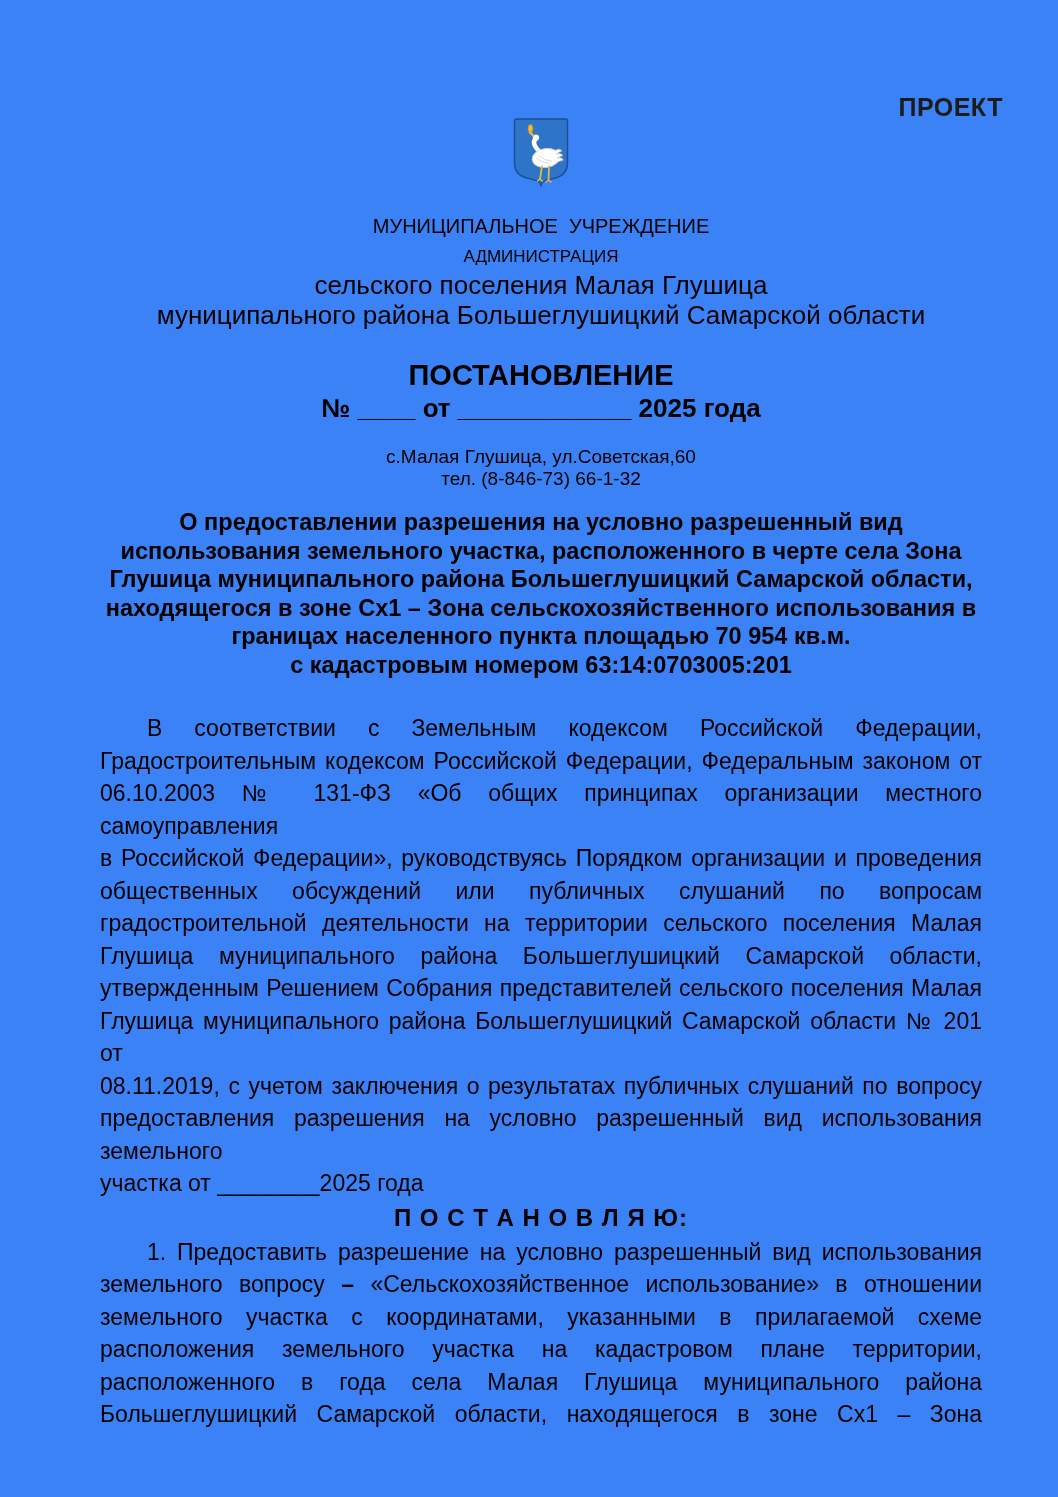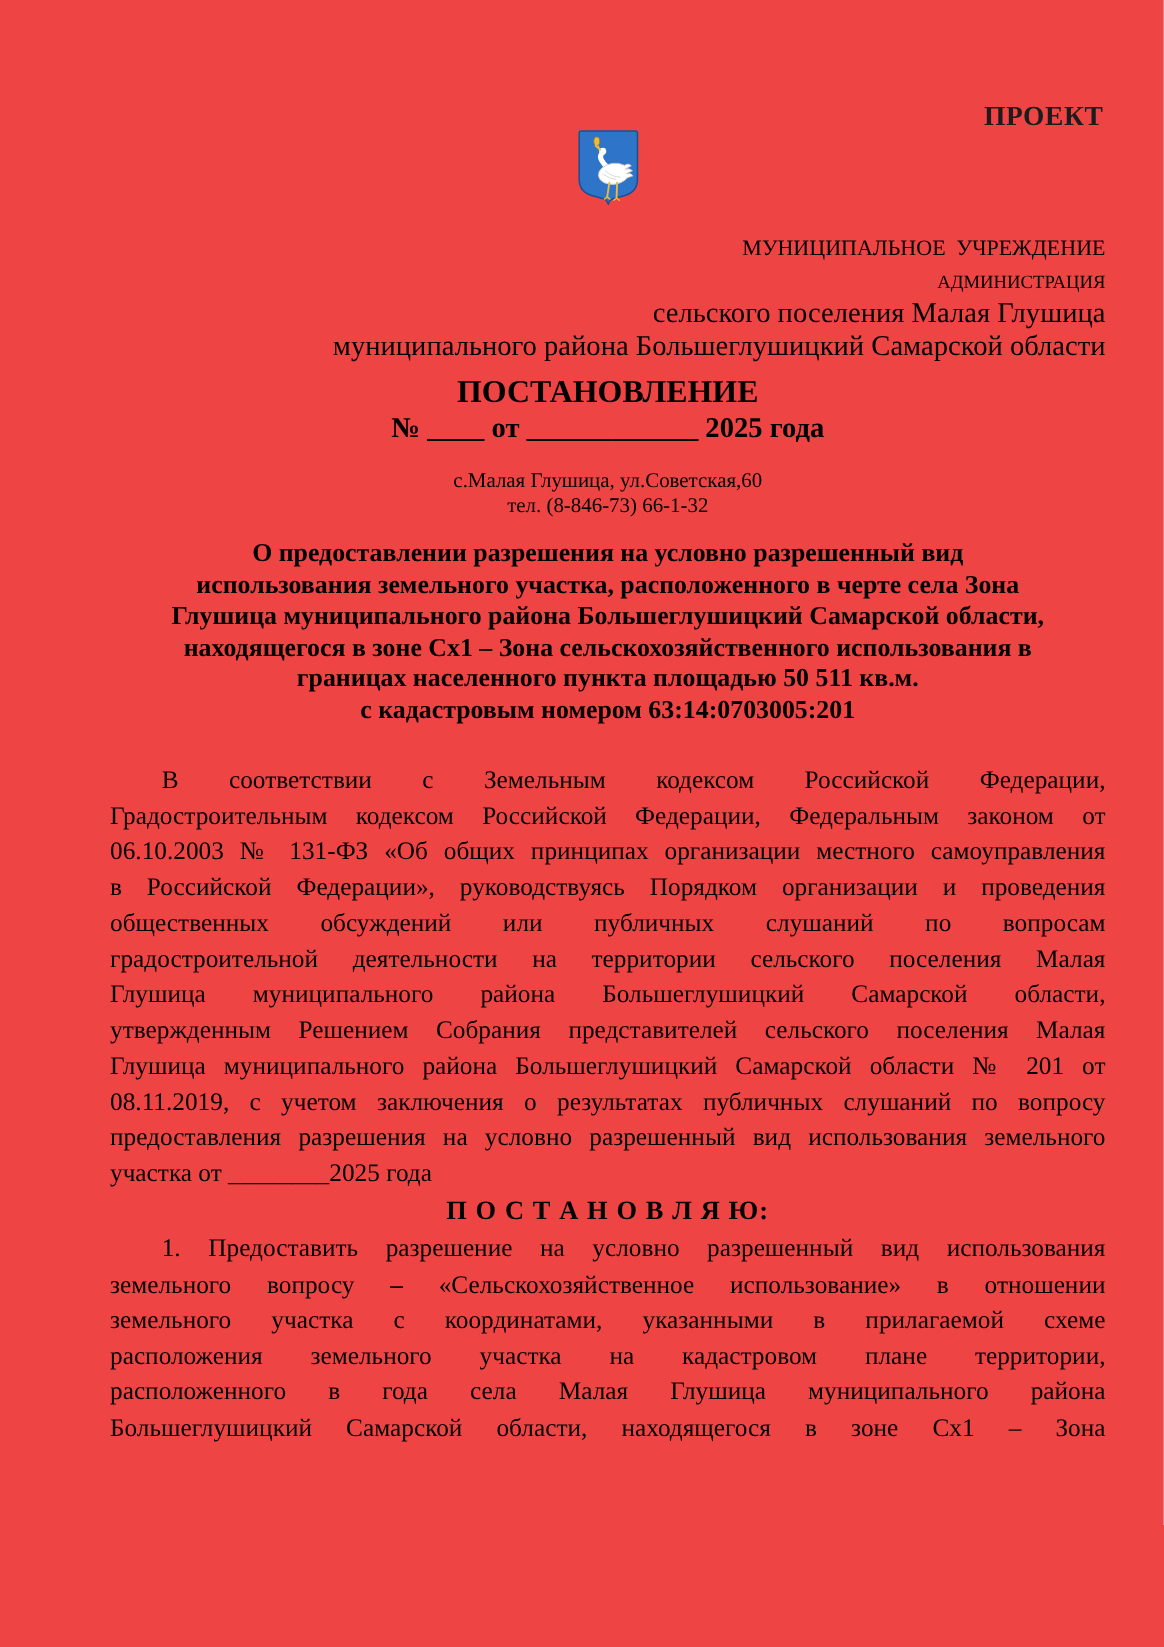--- a/index.html
+++ b/index.html
@@ -1,36 +1,36 @@
 <!DOCTYPE html>
 <html lang="ru"><head>
 <meta charset="utf-8">
 <style>
   html,body { margin:0; padding:0; background:#ffffff; }
   .page {
     position:relative;
     width:1058px; height:1497px;
-    background:#ef4444;
+    background:#3b82f6;
     color:#000;
-    font-family:Liberation Serif, serif;
+    font-family:Liberation Sans, sans-serif;
     overflow:hidden;
     box-sizing:border-box;
-    padding:0 53px 0 100px;
+    padding:0 76px 0 100px;
   }
   .draft {
     position:absolute; top:93px; right:55px;
     font-weight:bold; font-size:25px; letter-spacing:0.5px; color:#1c1c1c;
   }
   .emblem { display:block; margin:117px auto 0; width:58px; height:70px; }
-  .org { text-align:right; }
+  .org { text-align:center; }
   .org-line1 { margin-top:28px; font-size:20px; white-space:pre; }
   .org-line2 { margin-top:9px;  font-size:17px; }
   .org-line3 { margin-top:3px;  font-size:26px; line-height:30px; }
   .org-line4 { font-size:26px; line-height:30px; }
-  .doctype  { text-align:center; font-weight:bold; font-size:29px; line-height:30px; margin-top:11px; }
+  .doctype  { text-align:center; font-weight:bold; font-size:29px; line-height:30px; margin-top:30px; }
   .numline  { text-align:center; font-weight:bold; font-size:26px; line-height:28px; margin-top:4px; }
   .addr     { text-align:center; font-size:19px; line-height:22px; margin-top:24px; }
   .title    { margin-top:18px; text-align:center; font-weight:bold; font-size:23.5px; line-height:28.5px; }
   .para     { font-size:23px; line-height:32.5px; }
   .preamble { margin-top:33px; }
   .jline        { text-align:justify; text-align-last:justify; }
   .jline.last   { text-align-last:left; }
   .jline.first  { padding-left:47px; }
   .resheading { text-align:center; font-weight:bold; font-size:24px; line-height:36px; letter-spacing:1px; }
   .bold-dash { font-weight:bold; }
@@ -69,21 +69,21 @@
   <div class="addr">
     <div>с.Малая Глушица, ул.Советская,60</div>
     <div>тел. (8-846-73) 66-1-32</div>
   </div>
 
   <div class="title">
     <div>О предоставлении разрешения на условно разрешенный вид</div>
     <div>использования земельного участка, расположенного в черте села Зона</div>
     <div>Глушица муниципального района Большеглушицкий Самарской области,</div>
     <div>находящегося в зоне Сх1 – Зона сельскохозяйственного использования в</div>
-    <div>границах населенного пункта площадью 50 511 кв.м.</div>
+    <div>границах населенного пункта площадью 70 954 кв.м.</div>
     <div>с кадастровым номером 63:14:0703005:201</div>
   </div>
 
   <div class="para preamble">
     <div class="jline first">В соответствии с Земельным кодексом Российской Федерации,</div>
     <div class="jline">Градостроительным кодексом Российской Федерации, Федеральным законом от</div>
     <div class="jline">06.10.2003 № 131-ФЗ «Об общих принципах организации местного самоуправления</div>
     <div class="jline">в Российской Федерации», руководствуясь Порядком организации и проведения</div>
     <div class="jline">общественных обсуждений или публичных слушаний по вопросам</div>
     <div class="jline">градостроительной деятельности на территории сельского поселения Малая</div>

